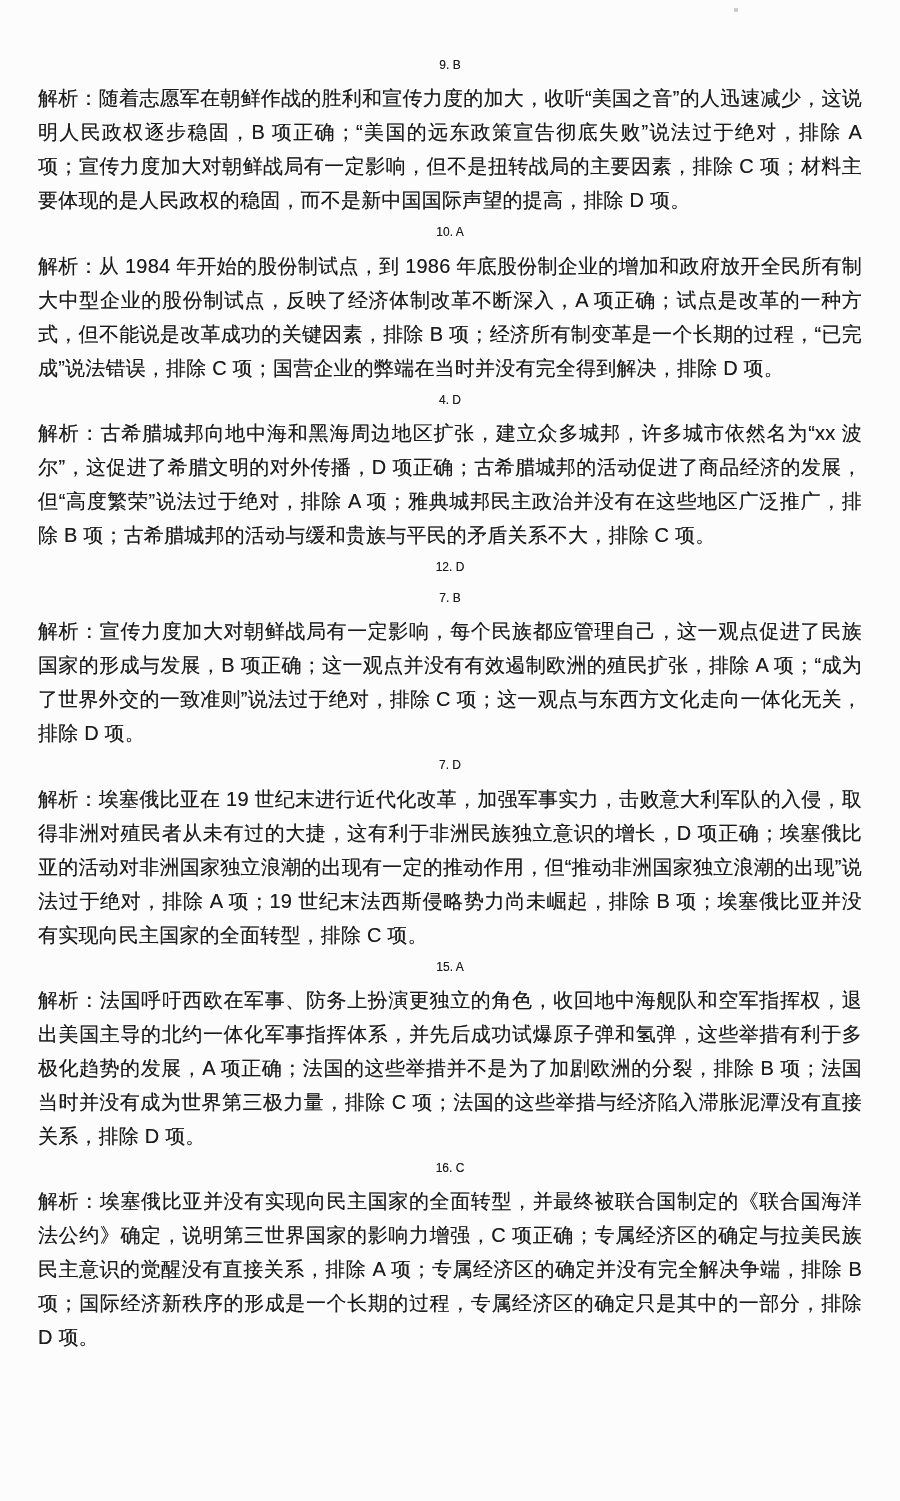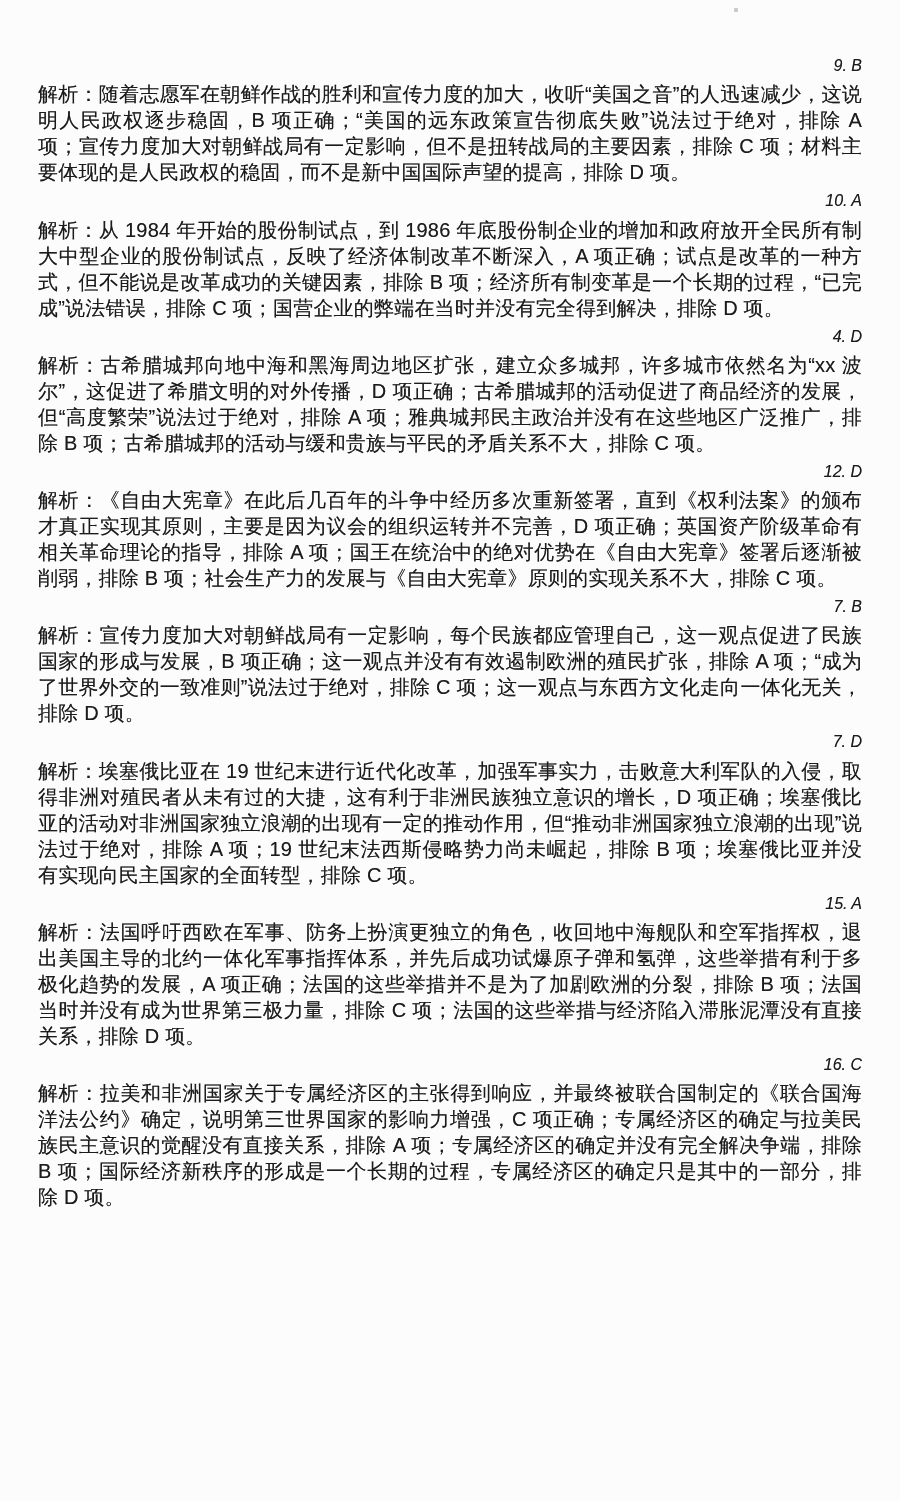--- a/index.html
+++ b/index.html
@@ -18,31 +18,30 @@
     color: #1b1b1b;
   }
   .content {
     position: absolute;
     top: 50px;
     left: 38px;
     width: 824px;
   }
   .qa { margin: 0; }
   .qnum {
-    font-size: 16px;
+    font-size: 12px;
     line-height: 31.3px;
-    text-align: right;
+    text-align: center;
     white-space: pre;
     text-shadow: 0 0 0.5px rgba(20,20,20,0.55);
-    font-style: italic;
   }
   .analysis {
     margin: 0;
     font-size: 20px;
-    line-height: 26px;
+    line-height: 34px;
     text-align: justify;
     text-align-last: left;
     letter-spacing: 0.2px;
     text-shadow: 0 0 0.5px rgba(20,20,20,0.55);
   }
   .scan-speck {
     position: absolute;
     top: 8px;
     left: 734px;
     width: 4px;
@@ -69,37 +68,36 @@
       <p class="analysis">解析：从 1984 年开始的股份制试点，到 1986 年底股份制企业的增加和政府放开全民所有制大中型企业的股份制试点，反映了经济体制改革不断深入，A 项正确；试点是改革的一种方式，但不能说是改革成功的关键因素，排除 B 项；经济所有制变革是一个长期的过程，“已完成”说法错误，排除 C 项；国营企业的弊端在当时并没有完全得到解决，排除 D 项。</p>
     </section>
 
     <section class="qa">
       <div class="qnum">4. D</div>
       <p class="analysis">解析：古希腊城邦向地中海和黑海周边地区扩张，建立众多城邦，许多城市依然名为“xx 波尔”，这促进了希腊文明的对外传播，D 项正确；古希腊城邦的活动促进了商品经济的发展，但“高度繁荣”说法过于绝对，排除 A 项；雅典城邦民主政治并没有在这些地区广泛推广，排除 B 项；古希腊城邦的活动与缓和贵族与平民的矛盾关系不大，排除 C 项。</p>
     </section>
 
     <section class="qa">
       <div class="qnum">12. D</div>
-      <p class="analysis">解析：《自由大宪章》在此后几百年的斗争中经历多次重新签署，直到《权利法案》的颁布才真正实现其原则，主要是因为议会的组织运转并不完善，D 项正确；英国资产阶级革命有相关革命理论的指导，排除 A 项；国王在统治中的绝对优势在《自由大宪章》签署后逐渐被削弱，排除 B 项；社会生产力的发展与《自由大宪章》原则的实现关系不大，排除 C 项。</p>
     </section>
 
     <section class="qa">
       <div class="qnum">7. B</div>
       <p class="analysis">解析：宣传力度加大对朝鲜战局有一定影响，每个民族都应管理自己，这一观点促进了民族国家的形成与发展，B 项正确；这一观点并没有有效遏制欧洲的殖民扩张，排除 A 项；“成为了世界外交的一致准则”说法过于绝对，排除 C 项；这一观点与东西方文化走向一体化无关，排除 D 项。</p>
     </section>
 
     <section class="qa">
       <div class="qnum">7. D</div>
       <p class="analysis">解析：埃塞俄比亚在 19 世纪末进行近代化改革，加强军事实力，击败意大利军队的入侵，取得非洲对殖民者从未有过的大捷，这有利于非洲民族独立意识的增长，D 项正确；埃塞俄比亚的活动对非洲国家独立浪潮的出现有一定的推动作用，但“推动非洲国家独立浪潮的出现”说法过于绝对，排除 A 项；19 世纪末法西斯侵略势力尚未崛起，排除 B 项；埃塞俄比亚并没有实现向民主国家的全面转型，排除 C 项。</p>
     </section>
 
     <section class="qa">
       <div class="qnum">15. A</div>
       <p class="analysis">解析：法国呼吁西欧在军事、防务上扮演更独立的角色，收回地中海舰队和空军指挥权，退出美国主导的北约一体化军事指挥体系，并先后成功试爆原子弹和氢弹，这些举措有利于多极化趋势的发展，A 项正确；法国的这些举措并不是为了加剧欧洲的分裂，排除 B 项；法国当时并没有成为世界第三极力量，排除 C 项；法国的这些举措与经济陷入滞胀泥潭没有直接关系，排除 D 项。</p>
     </section>
 
     <section class="qa">
       <div class="qnum">16. C</div>
-      <p class="analysis">解析：拉美和非洲国家关于专属经济区的主张得到响应，并最终被联合国制定的《联合国海洋法公约》确定，说明第三世界国家的影响力增强，C 项正确；专属经济区的确定与拉美民族民主意识的觉醒没有直接关系，排除 A 项；专属经济区的确定并没有完全解决争端，排除 B 项；国际经济新秩序的形成是一个长期的过程，专属经济区的确定只是其中的一部分，排除 D 项。</p>
+      <p class="analysis">解析：埃塞俄比亚并没有实现向民主国家的全面转型，并最终被联合国制定的《联合国海洋法公约》确定，说明第三世界国家的影响力增强，C 项正确；专属经济区的确定与拉美民族民主意识的觉醒没有直接关系，排除 A 项；专属经济区的确定并没有完全解决争端，排除 B 项；国际经济新秩序的形成是一个长期的过程，专属经济区的确定只是其中的一部分，排除 D 项。</p>
     </section>
 
   </div>
 </div>
 
 </body></html>

